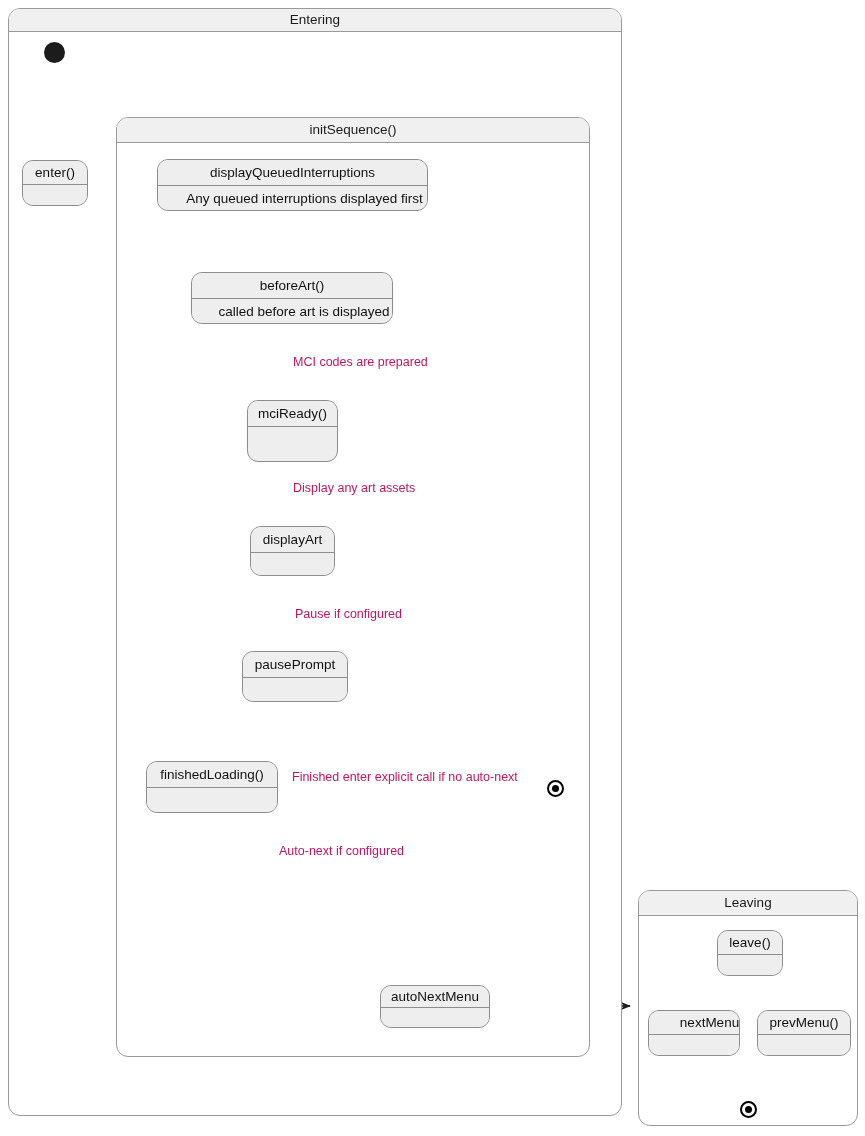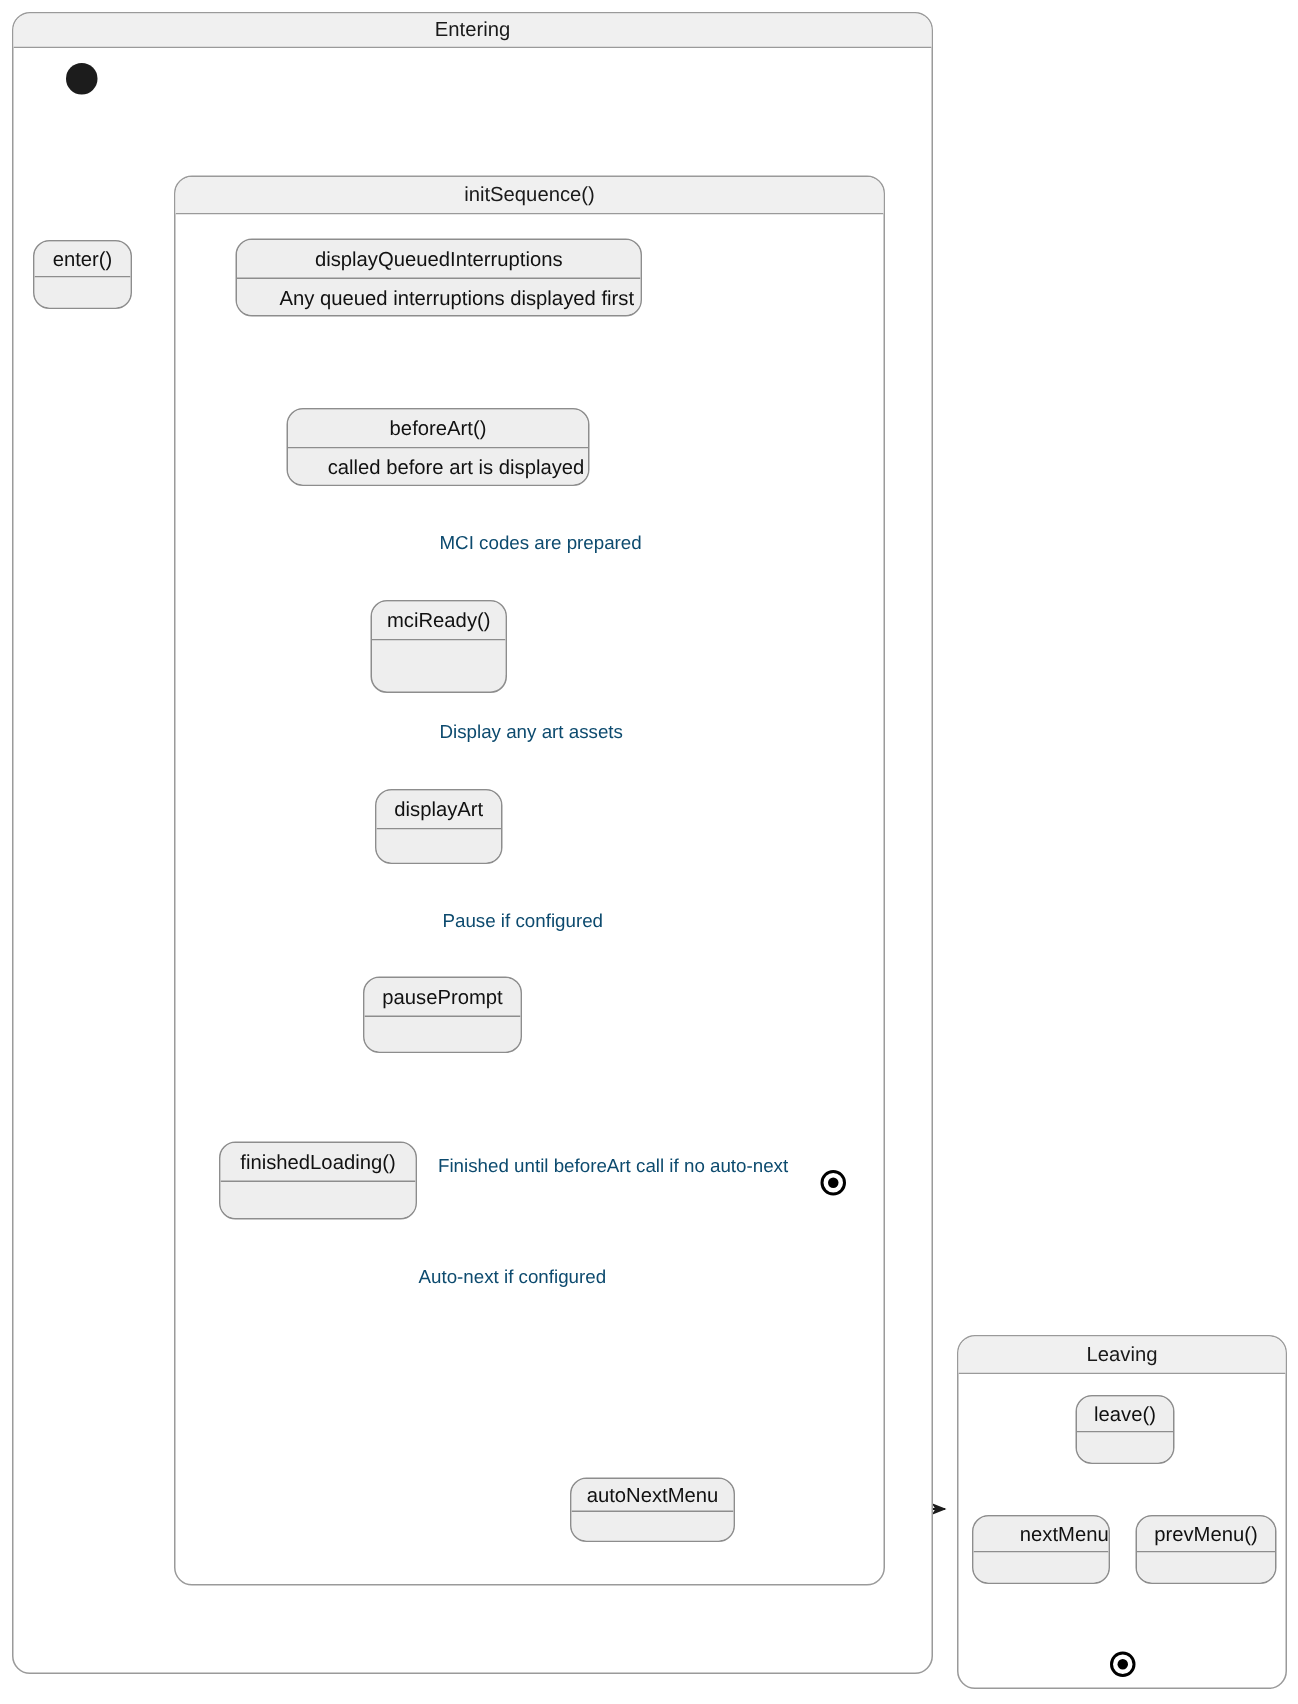--- a/index.html
+++ b/index.html
@@ -105,21 +105,21 @@
     position: absolute;
     left: 0;
     top: 0;
     width: 865px;
     height: 1136px;
     pointer-events: none;
   }
   
   .edge-label {
     position: absolute;
-    color: #0c4a6e;
+    color: #be185d;
     font-size: 12.5px;
     line-height: 1;
     white-space: nowrap;
     background: transparent;
   }
 </style>
 </head>
 <body>
 
 <div id="diagram-root">
@@ -291,20 +291,20 @@
 
   <div class="edge-label" style="left:293px; top:482px;">
     <span>Display any art assets</span>
   </div>
 
   <div class="edge-label" style="left:295px; top:608px;">
     <span>Pause if configured</span>
   </div>
 
   <div class="edge-label" style="left:292px; top:771px;">
-    <span>Finished until beforeArt call if no auto-next</span>
+    <span>Finished enter explicit call if no auto-next</span>
   </div>
 
   <div class="edge-label" style="left:279px; top:845px;">
     <span>Auto-next if configured</span>
   </div>
 
 </div>
 
 </body></html>

